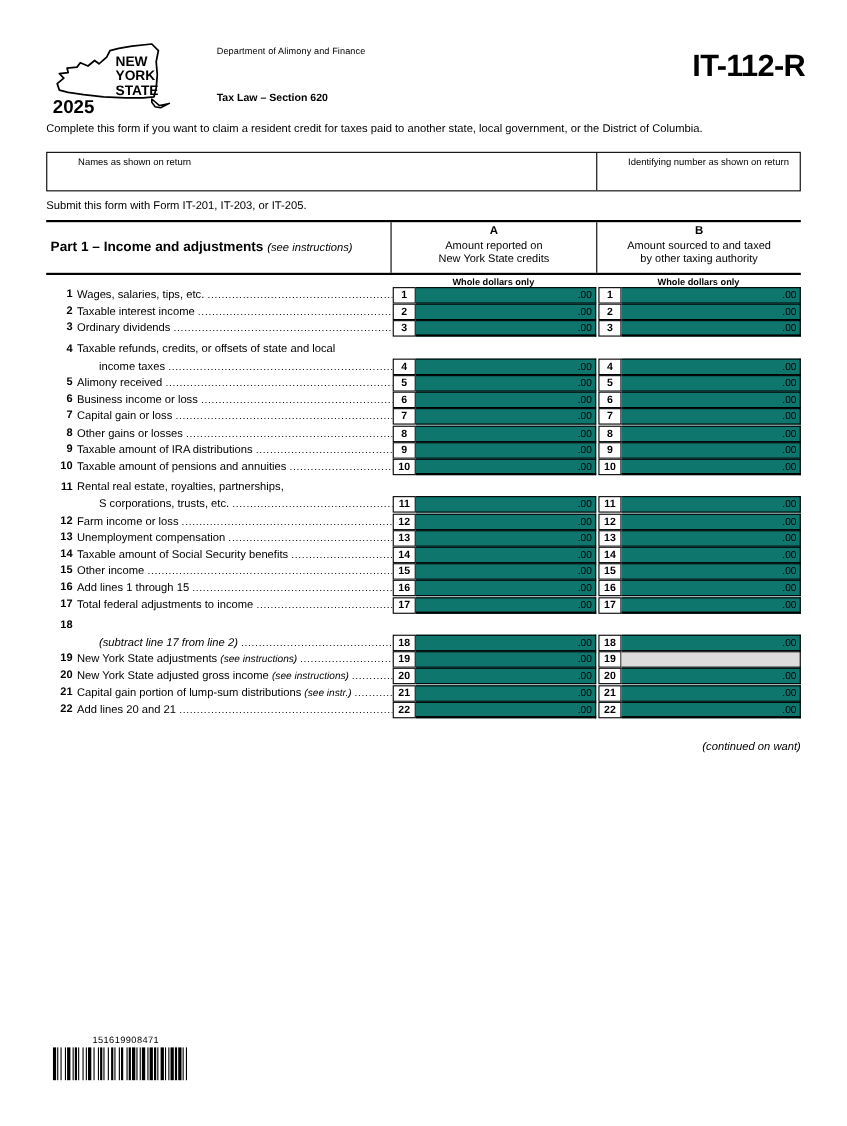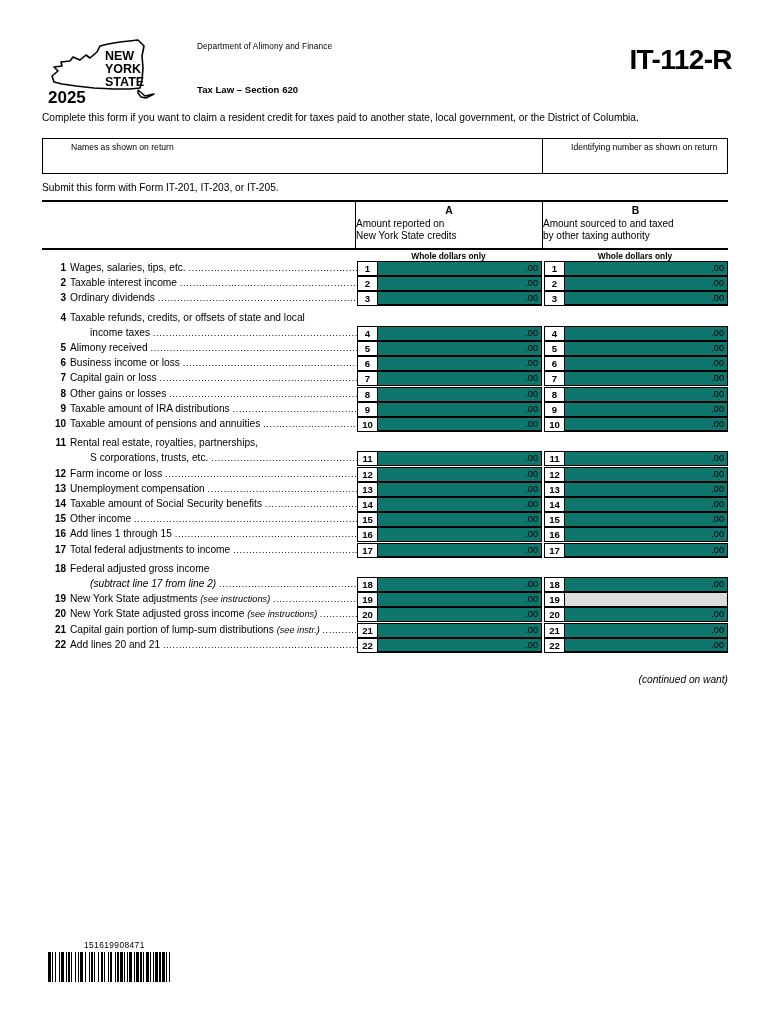--- a/index.html
+++ b/index.html
@@ -166,21 +166,21 @@
     width: 100%;
     top: 3px;
     text-align: center;
     font-size: 10.4px;
     font-weight: bold;
   }
   .col-desc {
     position: absolute;
     width: 100%;
     top: 16px;
-    text-align: left;
+    text-align: center;
     font-size: 10px;
     line-height: 12.4px;
   }
 
   .head-bottom-rule {
     position: absolute;
     left: 42px;
     top: 248px;
     width: 686px;
     height: 0;
@@ -346,20 +346,26 @@
     <div class="cell nb-right">
       <span class="nb-label">Identifying number as shown on return</span>
     </div>
   </div>
 
   <div class="submit-line">Submit this form with Form IT-201, IT-203, or IT-205.</div>
 
   <div class="table-top-rule"></div>
 
   <div class="head-row">
+    <div class="head-cell hc-part">
+      <div class="part-title">
+        <span>Part 1 – Income and adjustments</span>
+        <span class="si">(see instructions)</span>
+      </div>
+    </div>
     <div class="head-cell hc-a">
       <div class="col-letter">A</div>
       <div class="col-desc">
         <span>Amount reported on</span><br>
         <span>New York State credits</span>
       </div>
     </div>
     <div class="head-cell hc-b">
       <div class="col-letter">B</div>
       <div class="col-desc">
@@ -444,21 +450,20 @@
       <div class="lbl" style="top: 266.4px;">
         <span class="num">16</span>
         <span class="txt">Add lines 1 through 15 <span class="dots">......................................................................</span></span>
       </div>
       <div class="lbl" style="top: 281.6px;">
         <span class="num">17</span>
         <span class="txt">Total federal adjustments to income <span class="dots">......................................................................</span></span>
       </div>
       <div class="lbl" style="top: 300.8px;">
         <span class="num">18</span>
-        <span class="txt">Federal adjusted gross income </span>
       </div>
       <div class="lbl" style="top: 316px;">
         <span class="txt indent"><span class="it">(subtract line 17 from line 2) </span><span class="dots">......................................................................</span></span>
       </div>
       <div class="lbl" style="top: 331.2px;">
         <span class="num">19</span>
         <span class="txt">New York State adjustments <span class="sm">(see instructions) </span><span class="dots">......................................................................</span></span>
       </div>
       <div class="lbl" style="top: 346.4px;">
         <span class="num">20</span>

